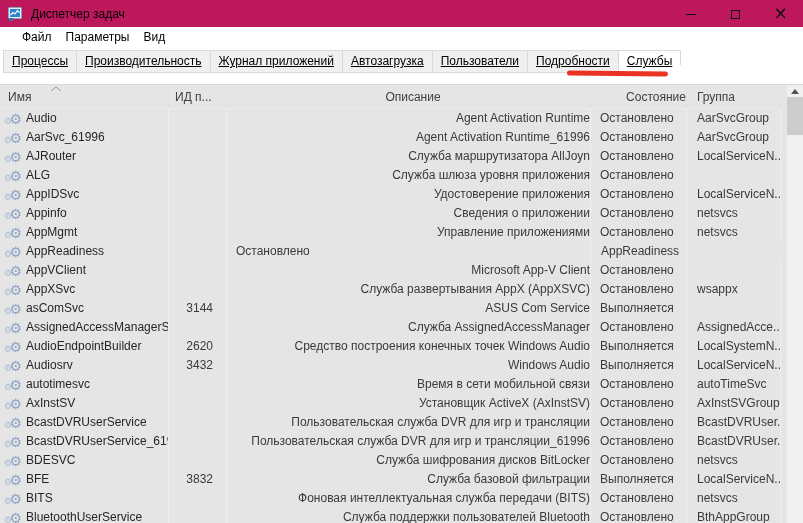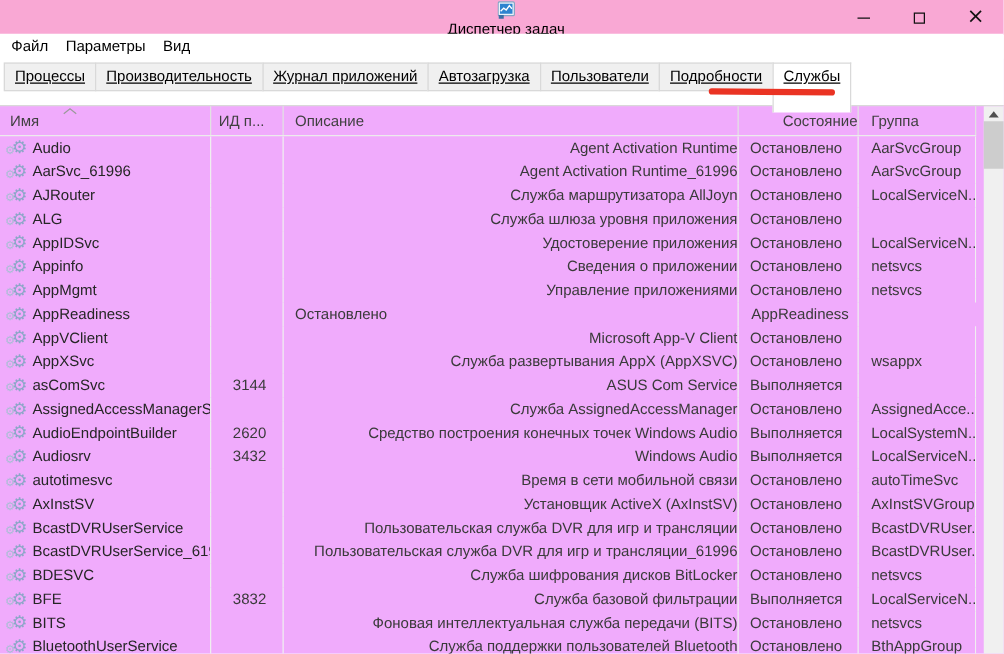--- a/index.html
+++ b/index.html
@@ -4,52 +4,52 @@
 <style>
   html,body{margin:0;padding:0;}
   body{
     width:803px;height:523px;overflow:hidden;background:#fff;position:relative;
     font-family:"Liberation Sans","DejaVu Sans",sans-serif;font-size:12px;color:#000;
     --gear-color:#8ba6c7;--gear-color2:#a9bdd4;
   }
   .window{position:absolute;inset:0;background:#fff;}
 
   
-  .titlebar{position:absolute;top:0;left:0;right:0;height:28px;display:flex;align-items:center;background:#f9a8d4;flex-direction:column;}
+  .titlebar{position:absolute;top:0;left:0;right:0;height:28px;display:flex;align-items:center;background:#be185d;}
   .app-icon{margin-left:8px;width:16px;height:16px;flex:0 0 16px;}
   .title{margin-left:7px;font-size:12px;color:#000;white-space:nowrap;}
   .controls{position:absolute;right:0;top:0;height:28px;display:flex;}
   .ctrl{width:45px;height:28px;display:flex;align-items:center;justify-content:center;cursor:default;}
   .min-glyph{width:10px;height:1px;background:#111;display:block;}
   .max-glyph{width:9px;height:9px;border:1px solid #111;display:block;box-sizing:border-box;}
   .close-glyph{font-size:17px;line-height:1;color:#111;font-family:"DejaVu Sans",sans-serif;margin-top:-2px;}
 
   
-  .menubar{position:absolute;top:27px;left:0;right:0;height:20px;display:flex;align-items:center;padding-left:2px;background:#fff;}
+  .menubar{position:absolute;top:27px;left:0;right:0;height:20px;display:flex;align-items:center;padding-left:15px;background:#fff;}
   .menu-item{padding:0 7px;height:20px;line-height:20px;color:#000;white-space:nowrap;}
 
   
   .tabstrip{position:absolute;top:50px;left:3px;right:0;height:26px;display:flex;align-items:flex-start;}
   .tab{height:23px;line-height:21px;padding:0 8px;background:#f0f0f0;border:1px solid #d9d9d9;
        margin-left:-1px;box-sizing:border-box;white-space:nowrap;color:#000;text-decoration:underline;}
   .tab:first-child{margin-left:0;}
-  .tab.active{background:#fff;border-bottom:none;height:40px;position:relative;z-index:2;}
+  .tab.active{background:#fff;border-bottom:none;height:15px;position:relative;z-index:2;}
 
   .red-underline{position:absolute;left:567px;top:71px;width:101px;height:5px;background:#ea3323;
                  border-radius:3px;transform:rotate(0.5deg);z-index:5;}
 
   
-  .listview{position:absolute;top:84px;left:0;right:0;bottom:0;border-top:1px solid #d9d9d9;background:#f0abfc;}
+  .listview{position:absolute;top:84px;left:0;right:0;bottom:0;border-top:1px solid #d9d9d9;background:#e5e5e5;}
   .lv-header{position:absolute;top:0;left:0;height:23px;display:grid;
              grid-template-columns:169px 58px 364px 96px 94px;border-bottom:1px solid #ececec;}
   .hcell{position:relative;display:flex;align-items:center;border-right:1px solid #e2e2e2;
          color:#404040;overflow:hidden;white-space:nowrap;box-sizing:border-box;}
   .hcell:nth-child(1){padding-left:8px;}
   .hcell:nth-child(2){padding-left:6px;}
-  .hcell:nth-child(3){padding-left:9px;}
+  .hcell:nth-child(3){padding-left:9px;justify-content:center;}
   .hcell:nth-child(4){padding-left:9px;justify-content:flex-end;}
   .hcell:nth-child(5){padding-left:10px;}
   .sort-caret{position:absolute;left:50px;top:1px;}
 
   .lv-body{position:absolute;top:24px;left:0;right:22px;bottom:0;overflow:hidden;}
   .lv-row{display:grid;grid-template-columns:169px 58px 364px 96px 94px;height:19px;}
   .cell{height:19px;line-height:19px;border-right:1px solid #efefef;white-space:nowrap;
         overflow:hidden;color:#3a3a3a;box-sizing:border-box;}
   .cell.name{display:flex;align-items:center;padding-left:5px;color:#262626;}
   .cell.pid{text-align:right;padding-right:13px;color:#3a3a3a;}

